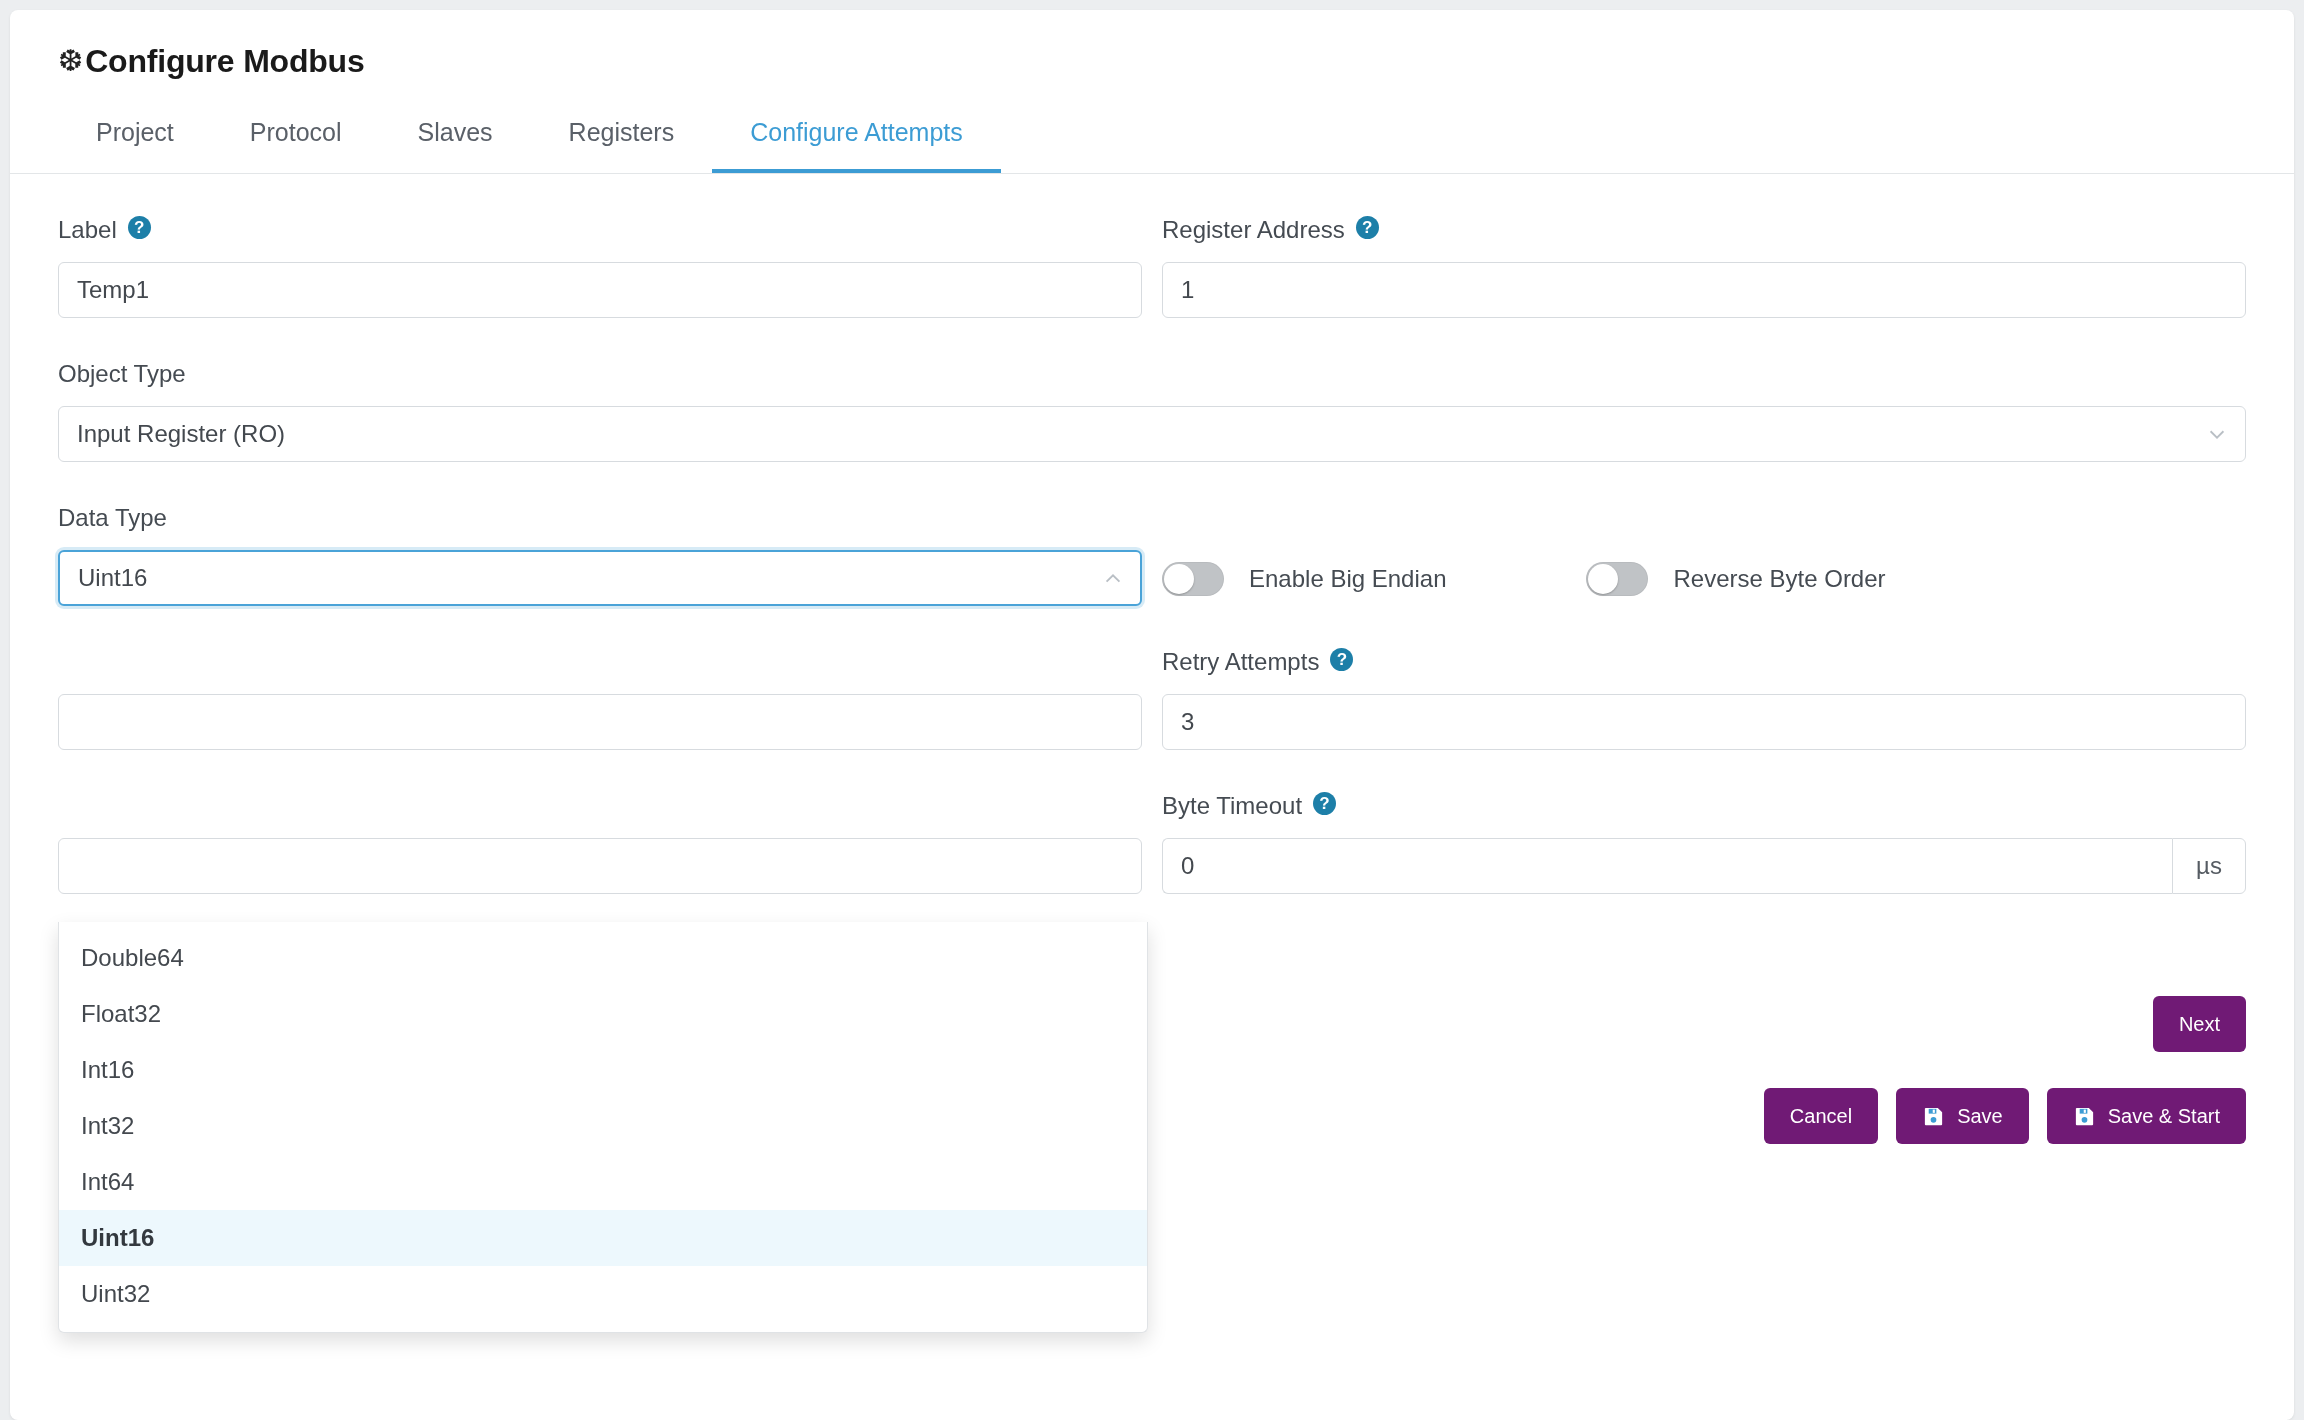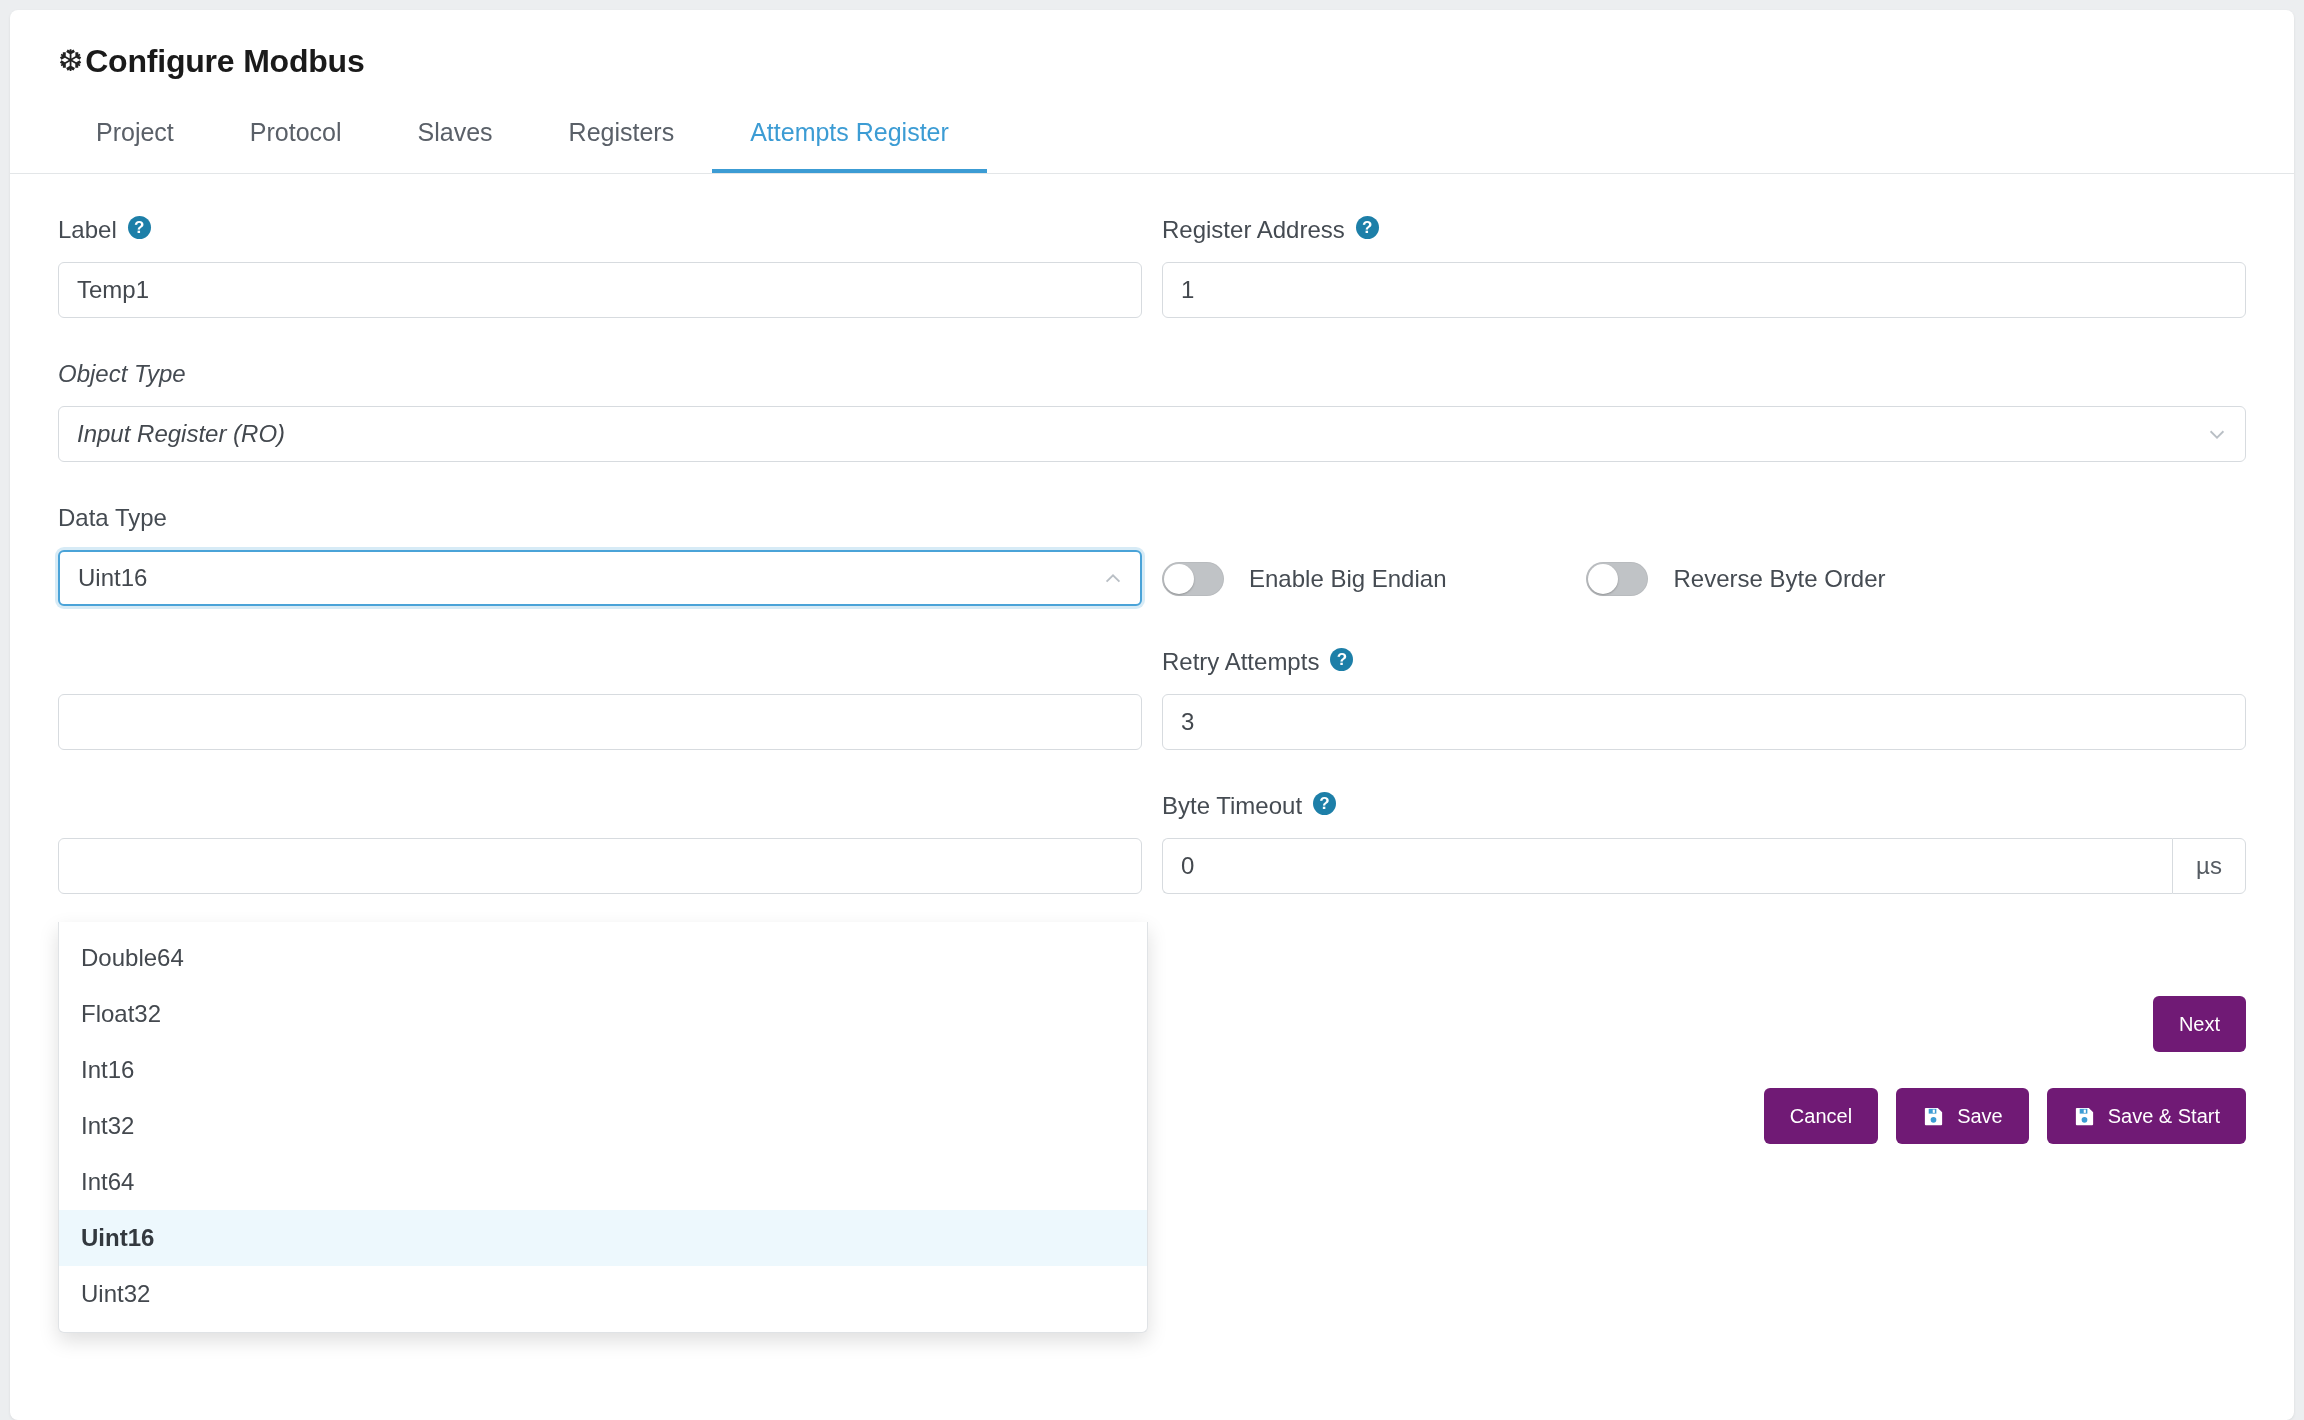--- a/index.html
+++ b/index.html
@@ -234,21 +234,21 @@
   <div class="title-row">
     <span class="title-icon">❆</span>
     <span class="title-text">Configure Modbus</span>
   </div>
 
   <div class="tabs">
     <div class="tab">Project</div>
     <div class="tab">Protocol</div>
     <div class="tab">Slaves</div>
     <div class="tab">Registers</div>
-    <div class="tab active">Attempts Register</div>
+    <div class="tab active">Configure Attempts</div>
   </div>
 
   <div class="form-body">
 
     <div class="grid-row">
       <div class="col">
         <div class="field-label">
           <span>Label</span>
           <span class="help-icon">?</span>
         </div>
@@ -259,21 +259,21 @@
         <div class="field-label">
           <span>Register Address</span>
           <span class="help-icon">?</span>
         </div>
         <input class="input" type="text" value="1" style="">
       </div>
     </div>
 
     <div class="spacer-rows" style="height:42px"></div>
 
-    <div style="width:2188px;font-style:italic;">
+    <div style="width:2188px;">
       <div class="field-label">Object Type</div>
       <div class="select-wrap">
         <div class="select-box">Input Register (RO)</div>
         <svg class="chev" viewBox="0 0 24 24" fill="none" stroke="currentColor" stroke-width="2">
           <polyline points="5,9 12,16 19,9"></polyline>
         </svg>
       </div>
     </div>
 
     <div class="spacer-rows" style="height:42px"></div>

